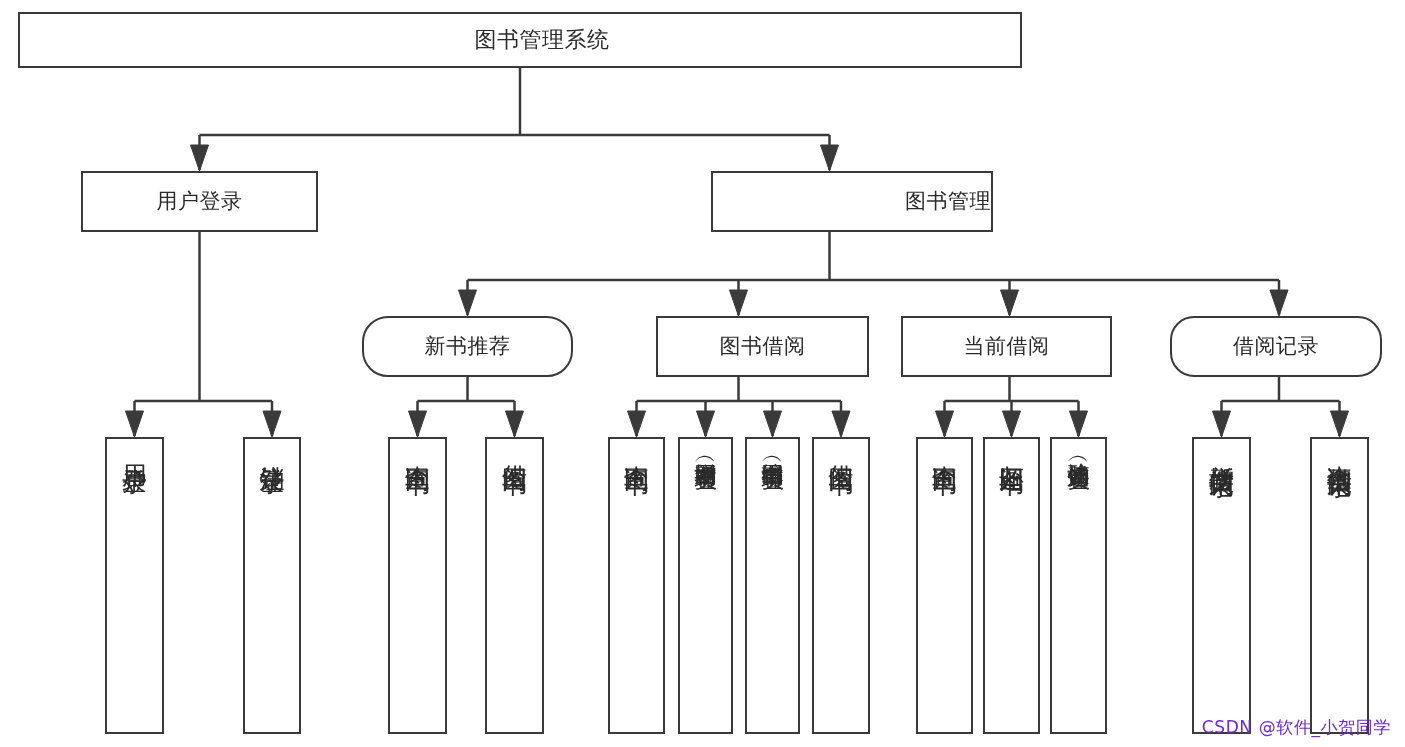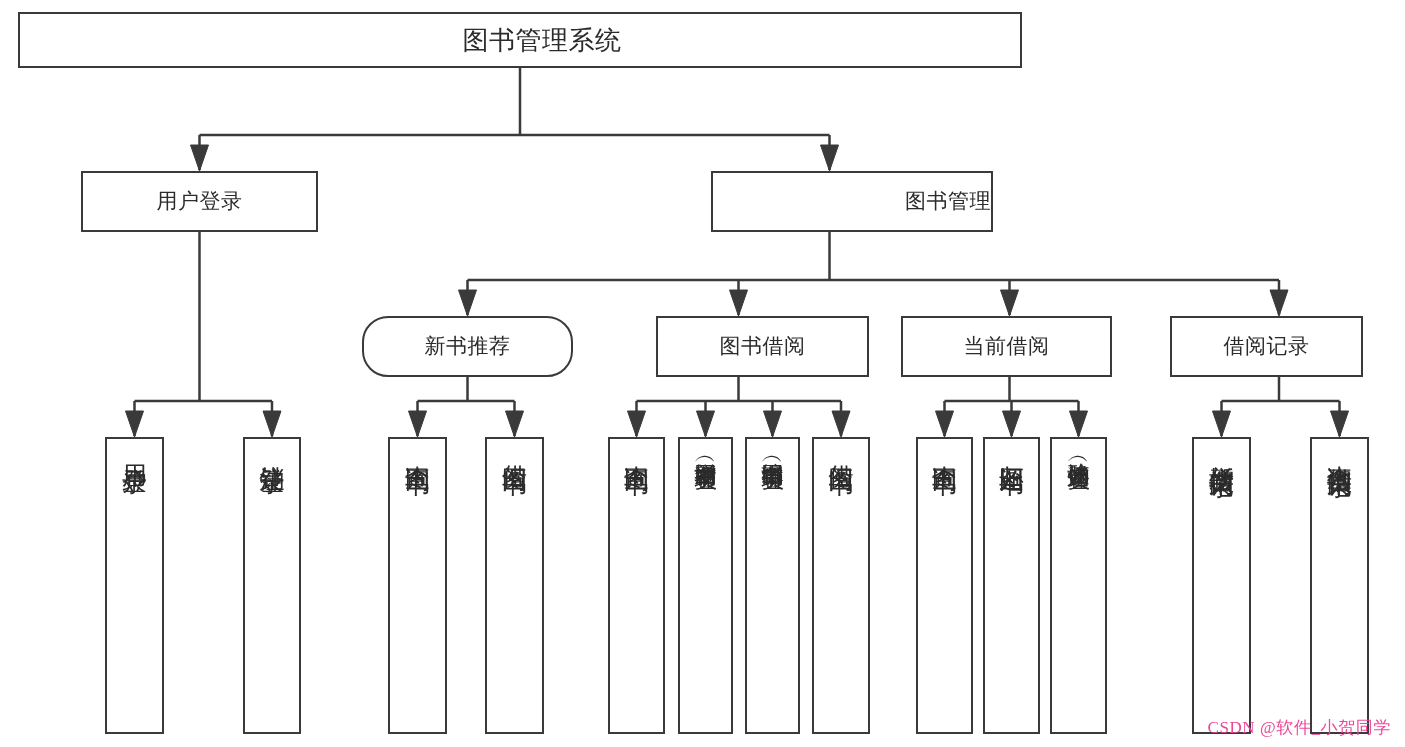--- a/index.html
+++ b/index.html
@@ -41,21 +41,21 @@
     text-align: center;
     line-height: 1.02;
     letter-spacing: 0.5px;
     white-space: nowrap;
   }
   
   .node.horiz .node-label {
     font-size: 21px;
   }
   .node.root .node-label {
-    font-size: 26px;
+    font-size: 22px;
     margin-left: 44px;
   }
   
   .node.vert {
     align-items: flex-start;
     justify-content: center;
     padding-top: 6px;
   }
   .node.vert .node-label {
     writing-mode: vertical-rl;
@@ -67,24 +67,23 @@
   }
   .node.vert.narrow .node-label {
     font-size: 22px;
     letter-spacing: 1px;
   }
   #watermark {
     position: absolute;
     right: 14px;
     bottom: 8px;
     font-size: 17px;
-    color: #ec4899;
+    color: #6d28d9;
     letter-spacing: 0.6px;
     white-space: nowrap;
-    font-family: Liberation Serif, serif;
   }
 </style>
 </head>
 <body>
 
 <div id="diagram-root">
 
   <svg id="edge-layer" viewBox="0 0 1405 747" width="1405" height="747" xmlns="http://www.w3.org/2000/svg">
       <path d="M 520 68 L 520 135" fill="none" stroke="#3a3a3a" stroke-width="2.5" stroke-linecap="butt"></path>
       <path d="M 199.5 135 L 829.5 135" fill="none" stroke="#3a3a3a" stroke-width="2.5" stroke-linecap="butt"></path>
@@ -152,21 +151,21 @@
       </div>
       <div class="node horiz" style="left: 362px; top: 316px; width: 211px; height: 61px; border-radius: 26px;">
         <span class="node-label">新书推荐</span>
       </div>
       <div class="node horiz" style="left: 632px; top: 316px; width: 213px; height: 61px; margin-left: 24px;">
         <span class="node-label">图书借阅</span>
       </div>
       <div class="node horiz" style="left: 901px; top: 316px; width: 211px; height: 61px;">
         <span class="node-label">当前借阅</span>
       </div>
-      <div class="node horiz" style="left: 1170px; top: 316px; width: 193px; height: 61px;">
+      <div class="node horiz" style="left: 1170px; top: 316px; width: 212px; height: 61px; border-radius: 24px;">
         <span class="node-label">借阅记录</span>
       </div>
       <div class="node vert" style="left: 105px; top: 437px; width: 59px; height: 297px;">
         <span class="node-label">用户登录</span>
       </div>
       <div class="node vert" style="left: 243px; top: 437px; width: 58px; height: 297px;">
         <span class="node-label">注销登录</span>
       </div>
       <div class="node vert" style="left: 388px; top: 437px; width: 59px; height: 297px;">
         <span class="node-label">查询图书</span>

